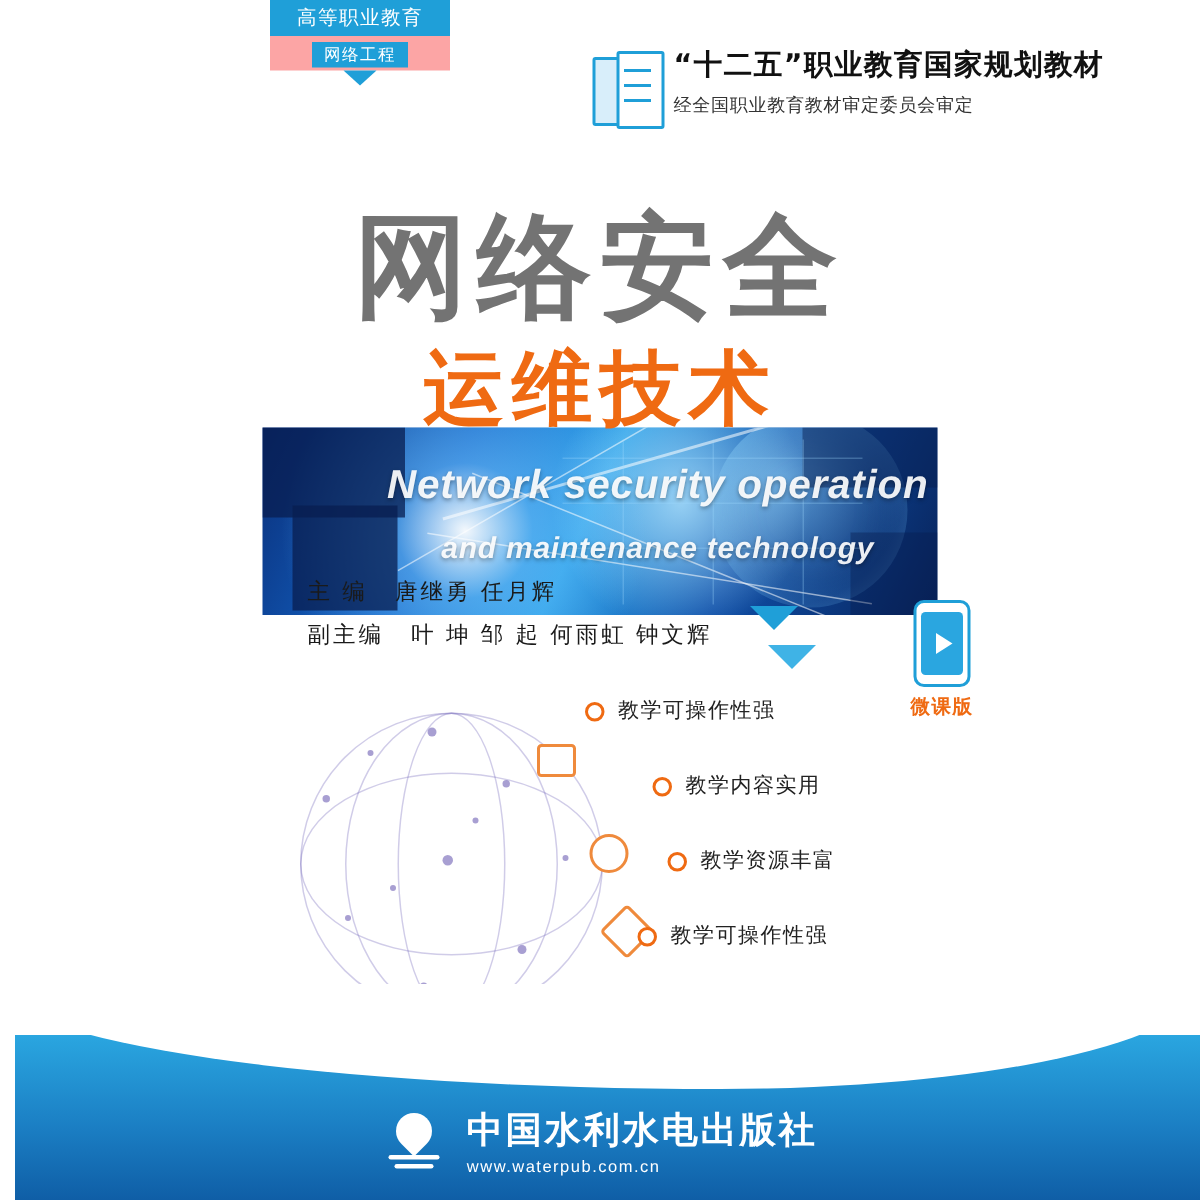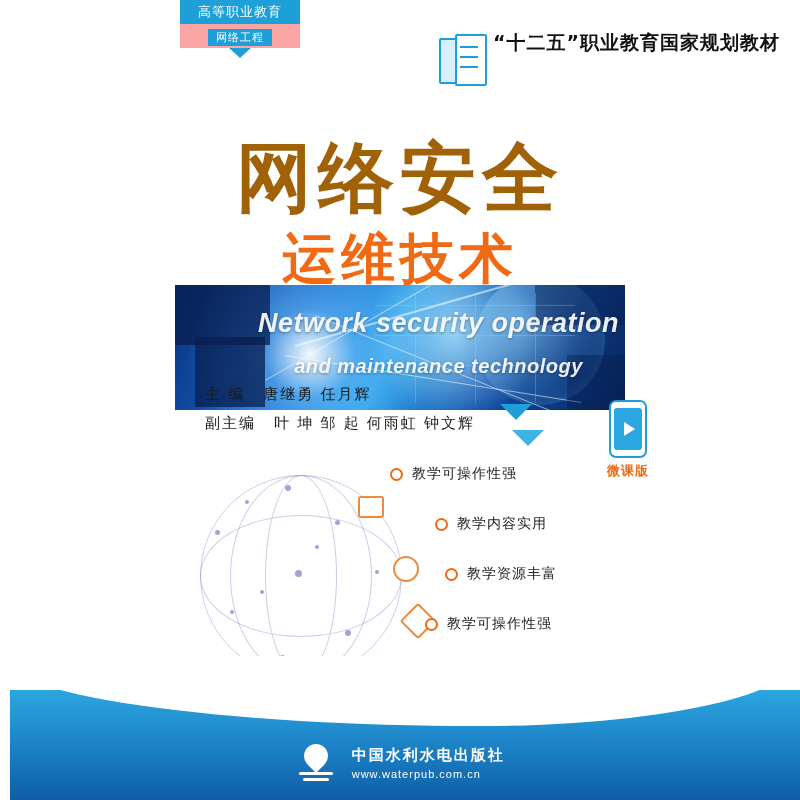--- a/index.html
+++ b/index.html
@@ -46,21 +46,21 @@
     width:0;height:0;margin:0 auto;
     border-left:11px solid transparent;
     border-right:11px solid transparent;
     border-top:10px solid #1f9fd8;
   }
 
   
   .plan{
     position:absolute;left:395px;top:30px;
     z-index:6;
-    display:flex;align-items:flex-start;margin-left:44px;
+    display:flex;align-items:flex-start;
   }
   .plan-icon{
     width:46px;height:50px;
     margin-right:8px;margin-top:4px;
     position:relative;
   }
   .plan-icon .bk{
     position:absolute;
     background:#ffffff;
     border:2px solid #1f9fd8;
@@ -111,21 +111,21 @@
   }
 
   
   .title-main{
     position:absolute;left:0;top:140px;width:800px;
     text-align:center;
     z-index:5;
     font-family:"DejaVu Sans", sans-serif;
     font-size:76px;
     font-weight:bold;
-    color:#a16207;
+    color:#737373;
     letter-spacing:6px;
     line-height:1;
   }
   .title-sub{
     position:absolute;left:0;top:232px;width:800px;
     text-align:center;
     z-index:5;
     font-family:"DejaVu Sans", sans-serif;
     font-size:54px;
     font-weight:bold;
@@ -248,21 +248,21 @@
   }
   .publisher .plogo .drop{
     position:absolute;left:9px;top:2px;width:24px;height:24px;
     background:#ffffff;border-radius:50% 50% 50% 0;
     transform:rotate(-45deg);
   }
   .publisher .plogo .bar{
     position:absolute;left:4px;width:34px;height:3px;background:#ffffff;border-radius:2px;
   }
   .publisher .ptext{display:inline-block;vertical-align:middle;text-align:left;}
-  .publisher .pname{font-size:15px;letter-spacing:2px;font-weight:bold;margin-top:20px;}
+  .publisher .pname{font-size:24px;letter-spacing:2px;font-weight:bold;margin-top:20px;}
   .publisher .purl{font-size:11px;letter-spacing:1px;margin-top:3px;}
 
   .edge-left{
     position:absolute;left:0;top:0;width:10px;height:800px;background:#ffffff;z-index:10;
   }
 </style>
 </head>
 <body>
 
 <div class="cover">
@@ -278,20 +278,21 @@
   <div class="plan">
     <div class="plan-icon">
       <div class="bk bk1"></div>
       <div class="bk bk2"></div>
       <div class="ln" style="top:12px;"></div>
       <div class="ln" style="top:22px;"></div>
       <div class="ln" style="top:32px;"></div>
     </div>
     <div class="plan-text">
       <div class="t1">“十二五”职业教育国家规划教材</div>
+      <div class="t2">经全国职业教育教材审定委员会审定</div>
     </div>
   </div>
 
   <div class="panel"></div>
 
   <div class="band">
     <div class="globe"></div>
     <div class="ray" style="left:120px;top:60px;width:320px;height:2px;transform:rotate(-16deg);"></div>
     <div class="ray" style="left:110px;top:70px;width:300px;height:1px;transform:rotate(9deg);"></div>
     <div class="ray" style="left:140px;top:30px;width:260px;height:1px;transform:rotate(22deg);"></div>

